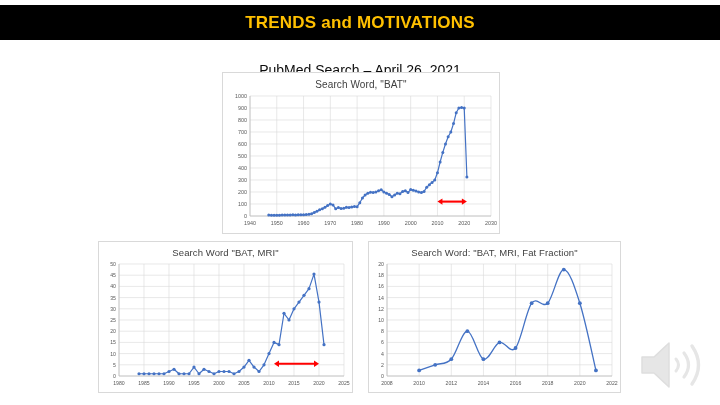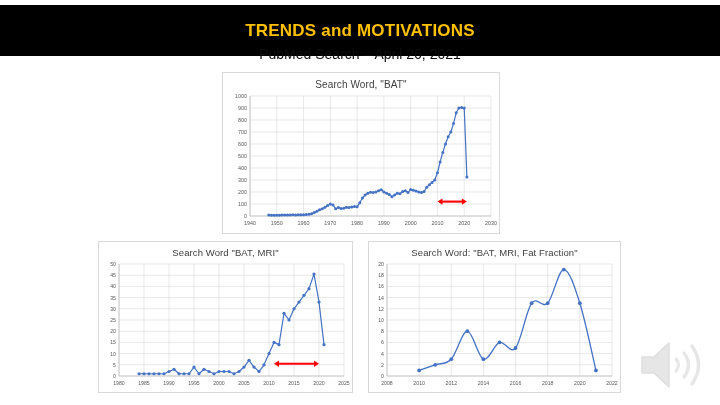--- a/index.html
+++ b/index.html
@@ -5,33 +5,33 @@
   html,body{margin:0;padding:0;}
   body{
     width:720px;height:405px;
     background:#ffffff;
     font-family:"Liberation Sans", sans-serif;
     overflow:hidden;
     position:relative;
   }
   
   .banner{
-    position:absolute;left:0;top:5px;width:720px;height:51px;
+    position:absolute;left:0;top:5px;width:720px;height:35px;
     background:#000000;
     display:flex;align-items:center;justify-content:center;
   }
   .banner-title{
     color:#FFC000;
     font-size:17px;
     font-weight:bold;
     letter-spacing:.2px;
   }
   
   .subtitle{
-    position:absolute;left:0;top:46px;width:720px;
+    position:absolute;left:0;top:62px;width:720px;
     text-align:center;
     font-size:14px;
     color:#0d0d0d;
   }
   
   .chart-box{
     position:absolute;
     background:#ffffff;
     border:1px solid #d9d9d9;
     box-sizing:border-box;

